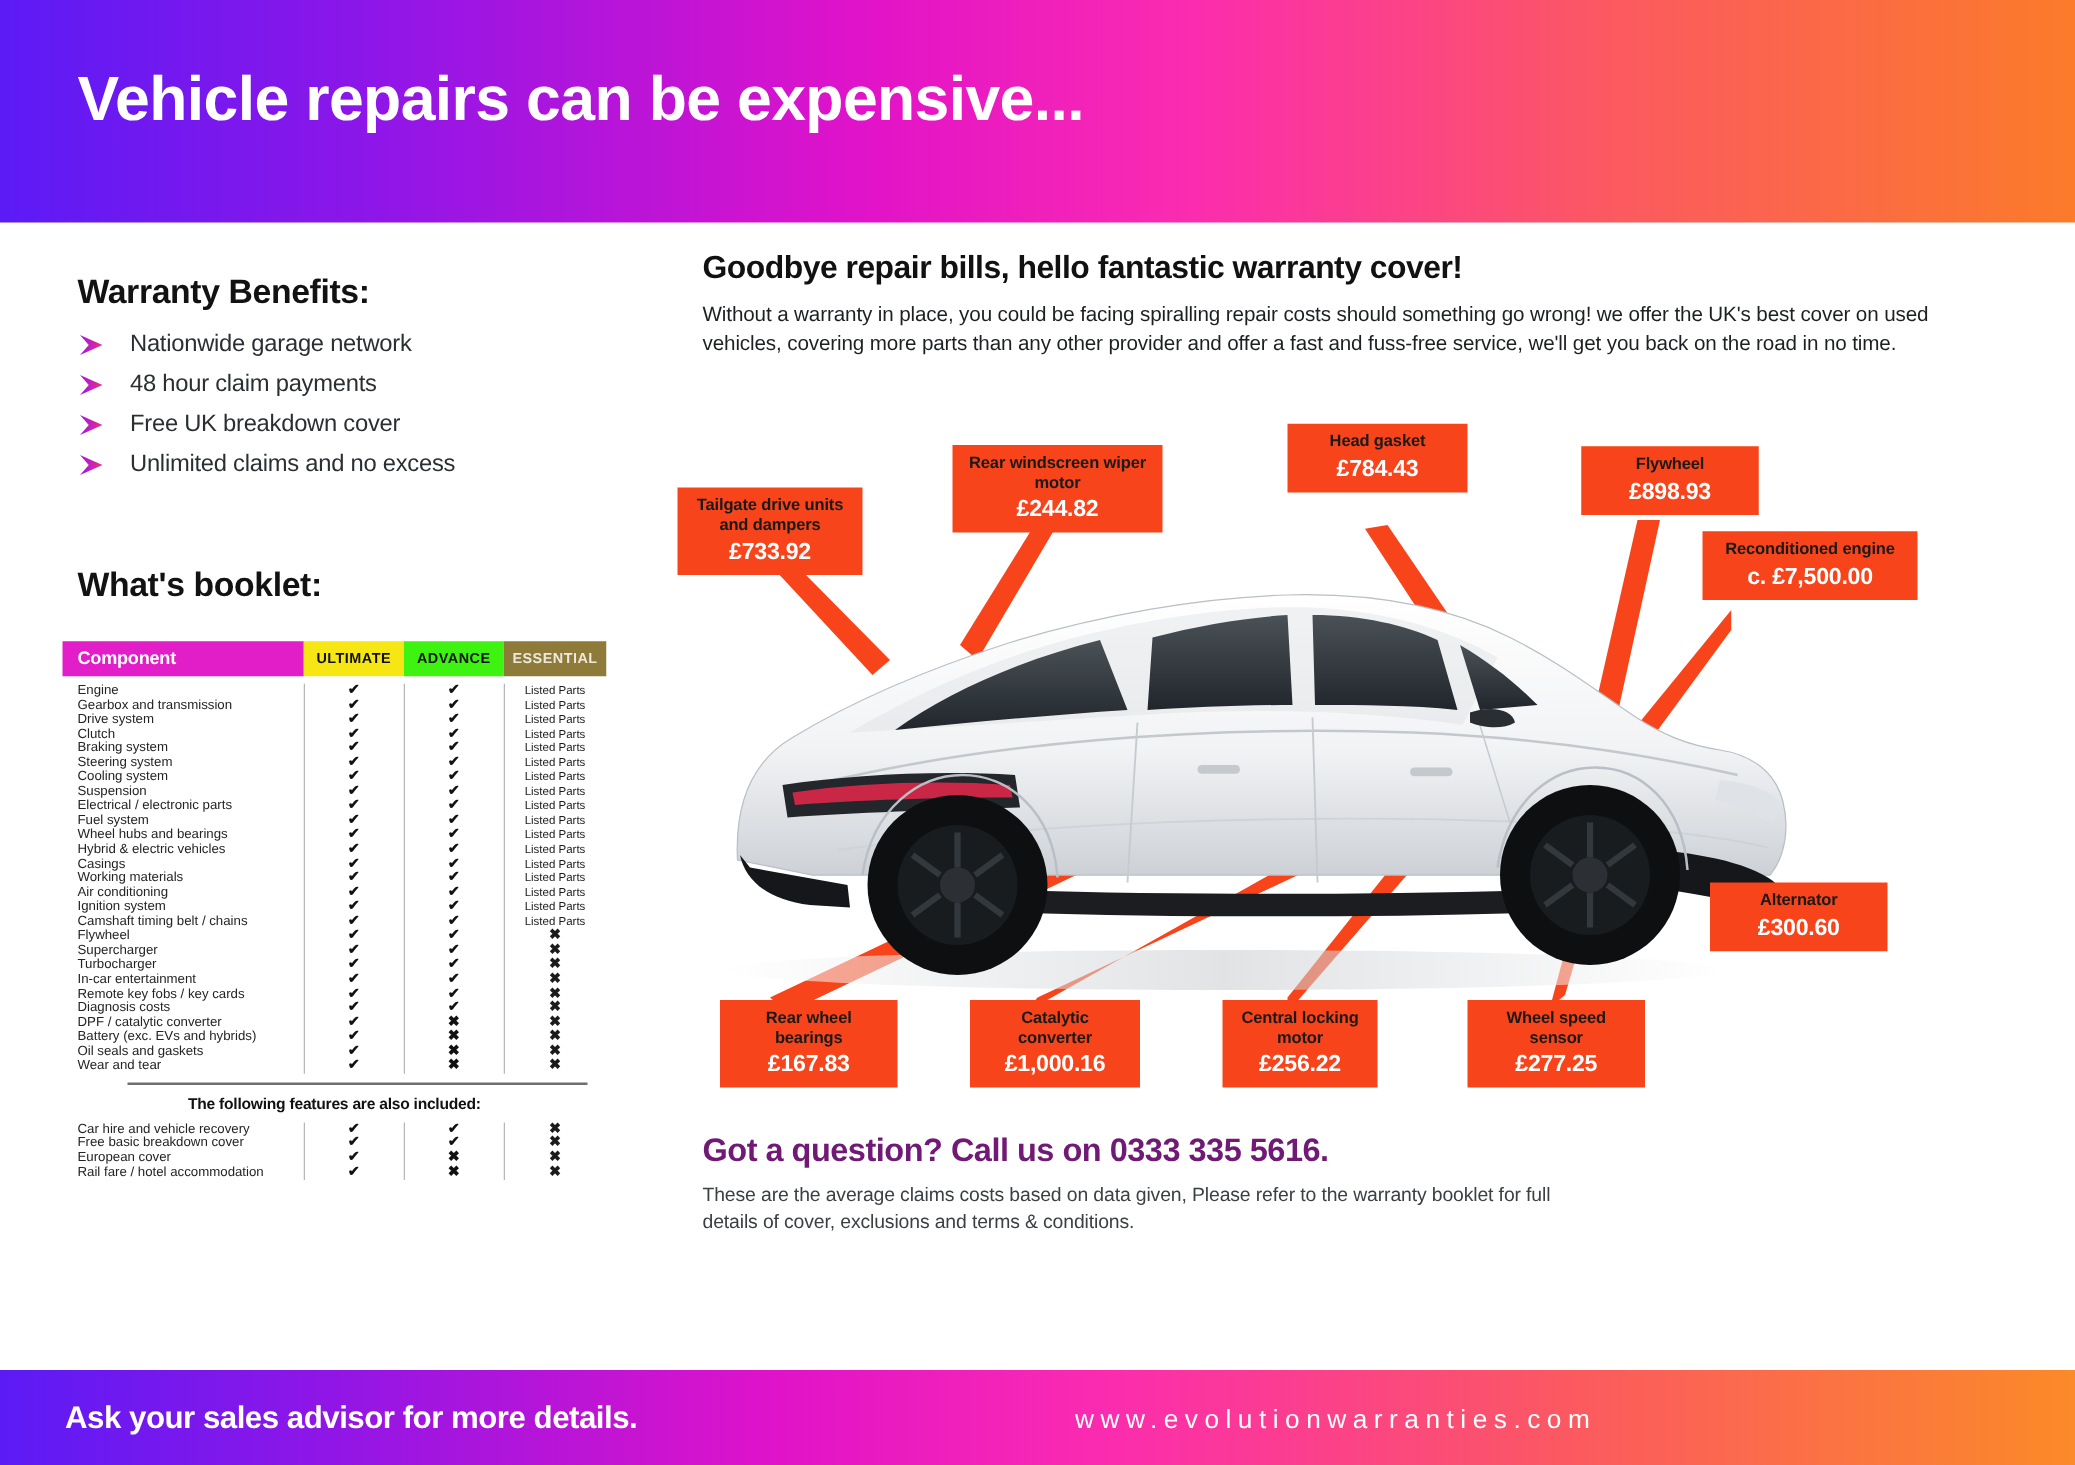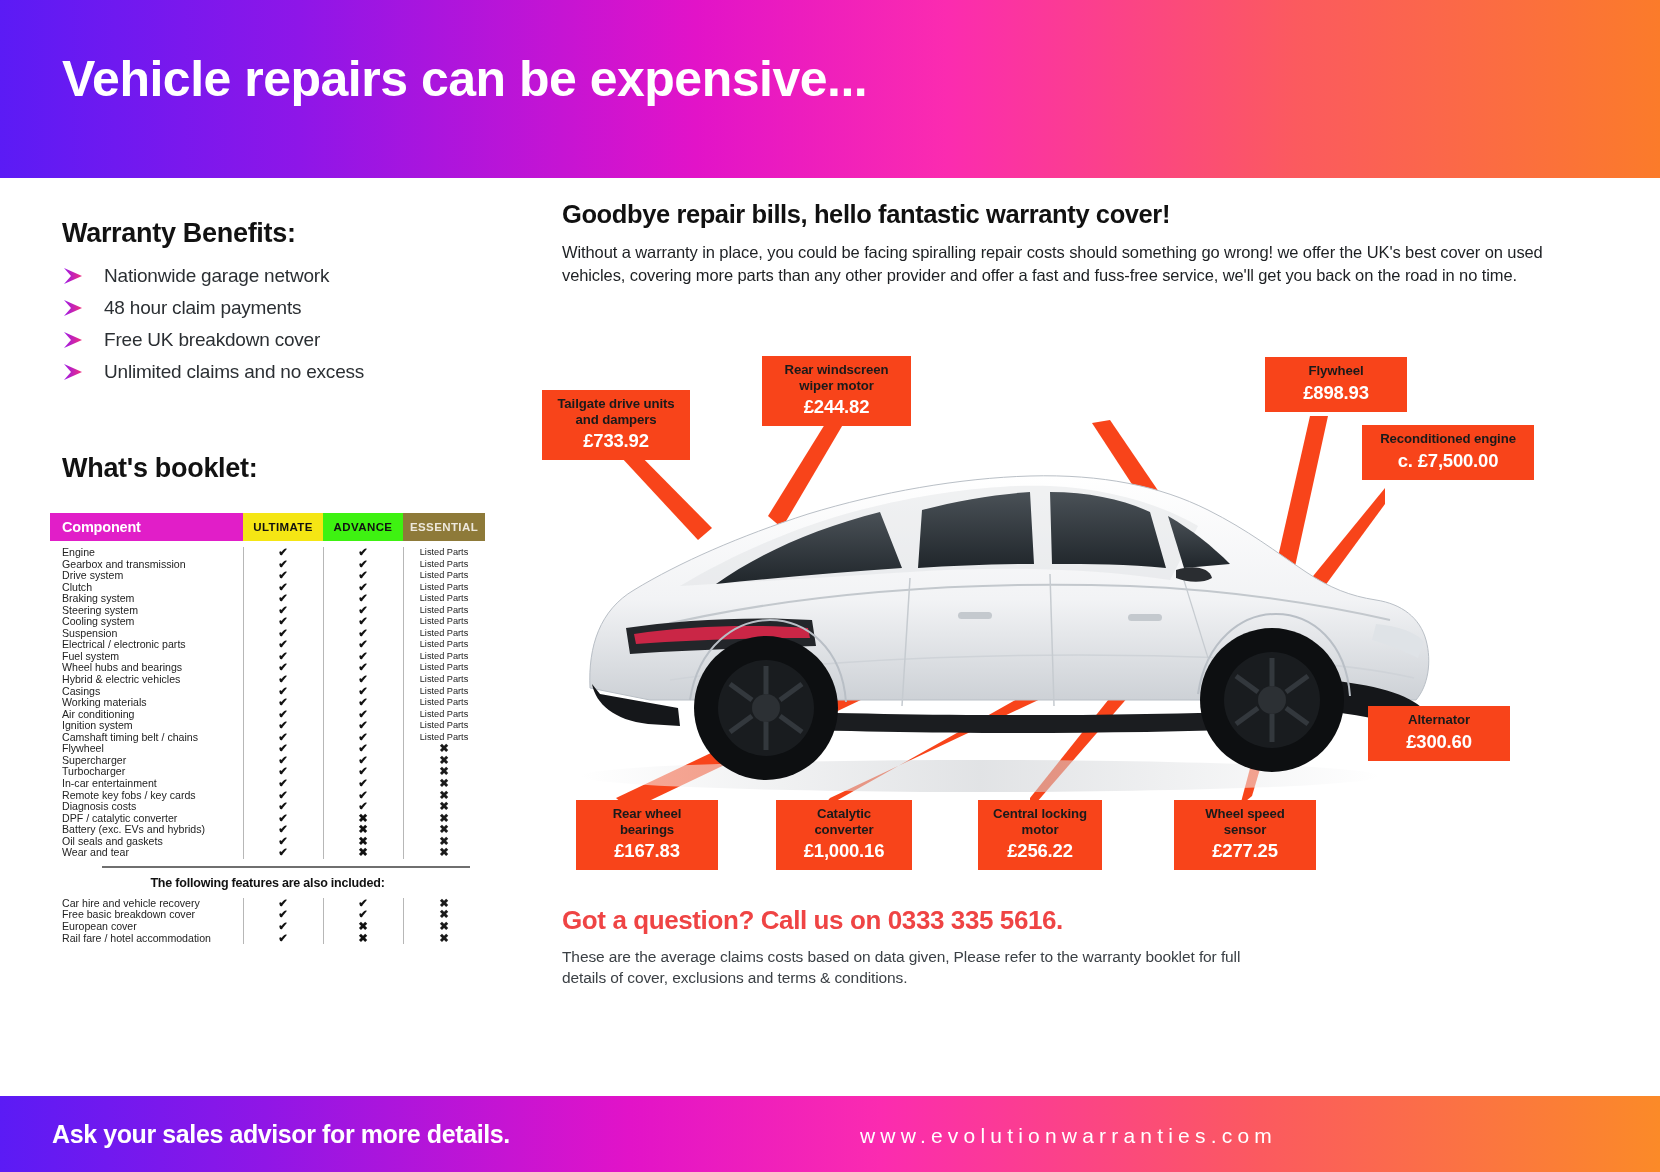--- a/index.html
+++ b/index.html
@@ -80,21 +80,21 @@
   .callout {
     position: absolute; background: #f8441a; color: #fff;
     text-align: center; padding: 6px 10px 8px 10px;
   }
   .callout .nm { font-size: 13.2px; font-weight: 700; color: #1a1a1a; line-height: 15.5px; letter-spacing: -0.1px; }
   .callout .amt { font-size: 18.5px; font-weight: 700; color: #fff; line-height: 23px; margin-top: 2px; letter-spacing: -0.2px;}
 
   
   #cta {
     position: absolute; left: 32px; top: 727px;
-    font-size: 26px; font-weight: 700; color: #ef4444; letter-spacing: -0.4px; white-space: nowrap;
+    font-size: 26px; font-weight: 700; color: #701a75; letter-spacing: -0.4px; white-space: nowrap;
   }
   #disclaimer {
     position: absolute; left: 32px; top: 768px; width: 700px;
     font-size: 15.5px; line-height: 21px; color: #3b4045; letter-spacing: -0.1px;
   }
 
   
   .footer {
     position: absolute; left: 0; top: 1096px; width: 1660px; height: 76px;
     background: linear-gradient(90deg, #5b1bf5 0%, #9016e6 16%, #e213c8 38%, #fb2bb0 53%, #fb5a5f 76%, #fb8a28 100%);
@@ -502,25 +502,29 @@
 
           <path d="M846 296 C 868 298, 886 304, 894 314 L 888 330 C 872 322, 856 316, 842 312 Z" fill="#dfe3e7"></path>
         </g>
       </svg>
 
       <div class="callout" style="left:12px; top:62px; width:148px;">
         <div class="nm">Tailgate drive units and dampers</div>
         <div class="amt">£733.92</div>
       </div>
 
-      <div class="callout" style="left:232px; top:28px; width:149px;">
+      <div class="callout" style="left:232px; top:28px; width:168px;">
         <div class="nm">Rear windscreen wiper motor</div>
         <div class="amt">£244.82</div>
       </div>
 
+      <div class="callout" style="left:500px; top:11px; width:144px;">
+        <div class="nm">Head gasket</div>
+        <div class="amt">£784.43</div>
+      </div>
 
       <div class="callout" style="left:735px; top:29px; width:142px;">
         <div class="nm">Flywheel</div>
         <div class="amt">£898.93</div>
       </div>
 
       <div class="callout" style="left:832px; top:97px; width:172px;">
         <div class="nm">Reconditioned engine</div>
         <div class="amt">c. £7,500.00</div>
       </div>

